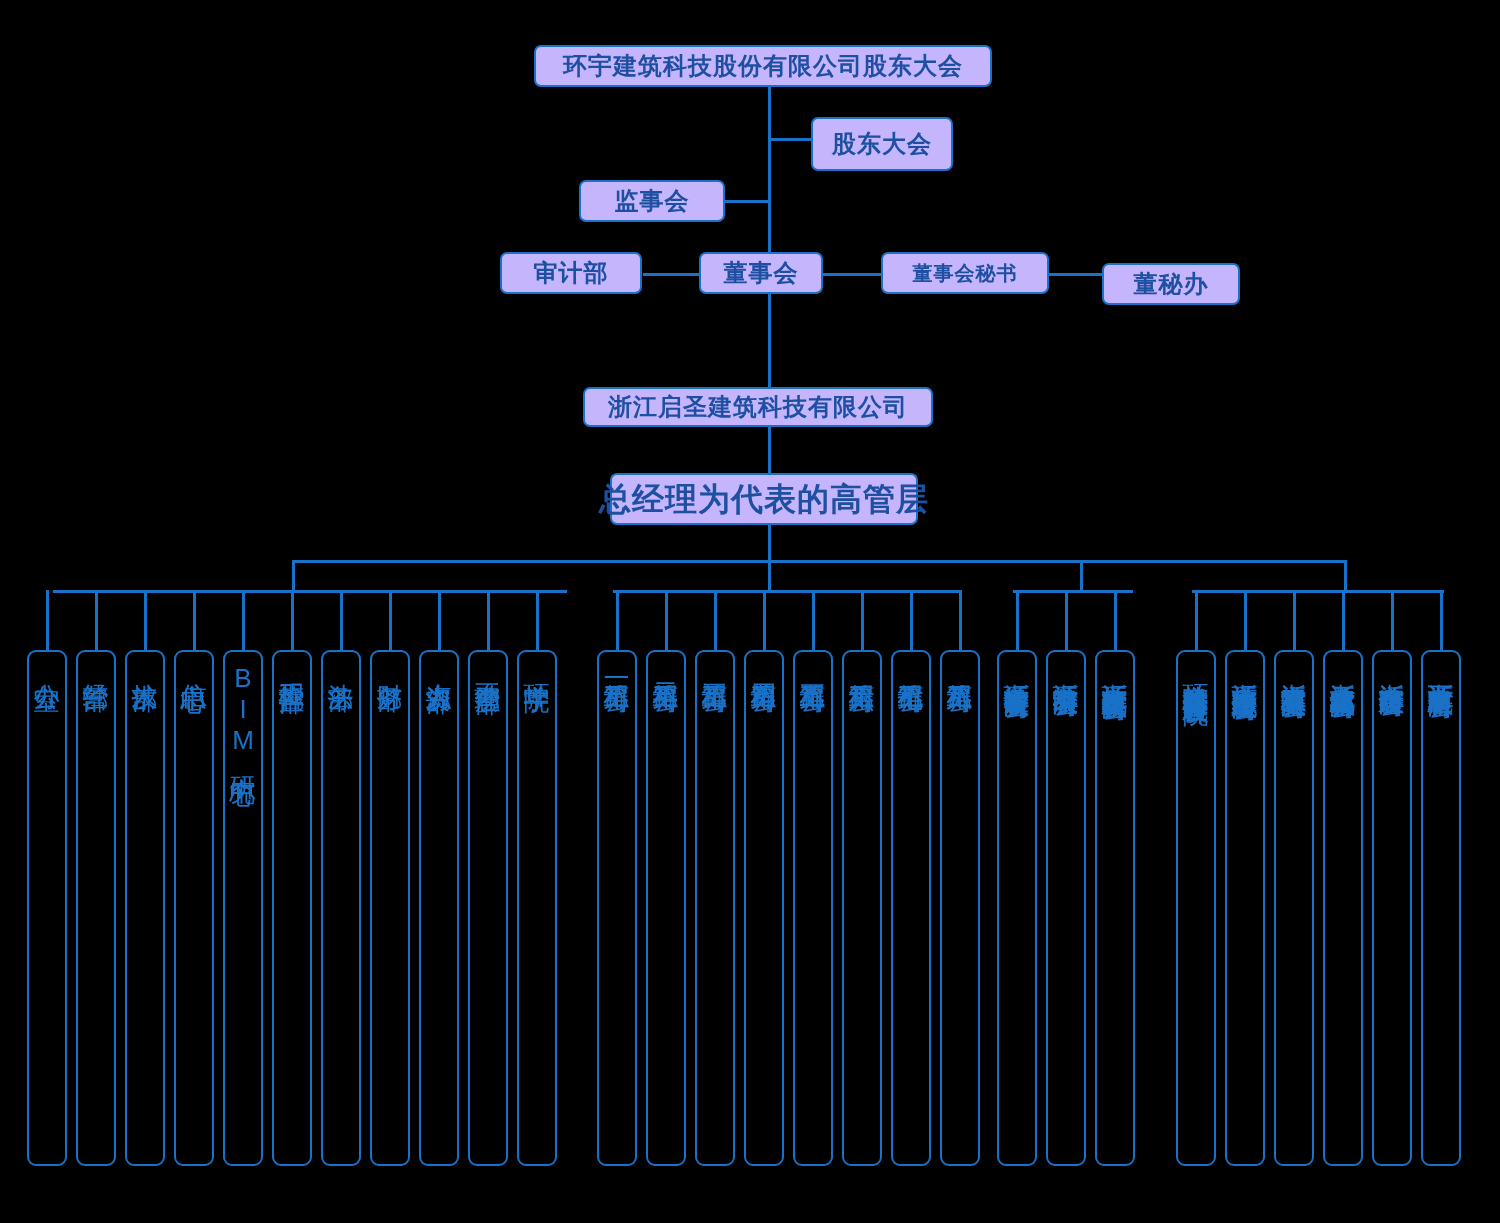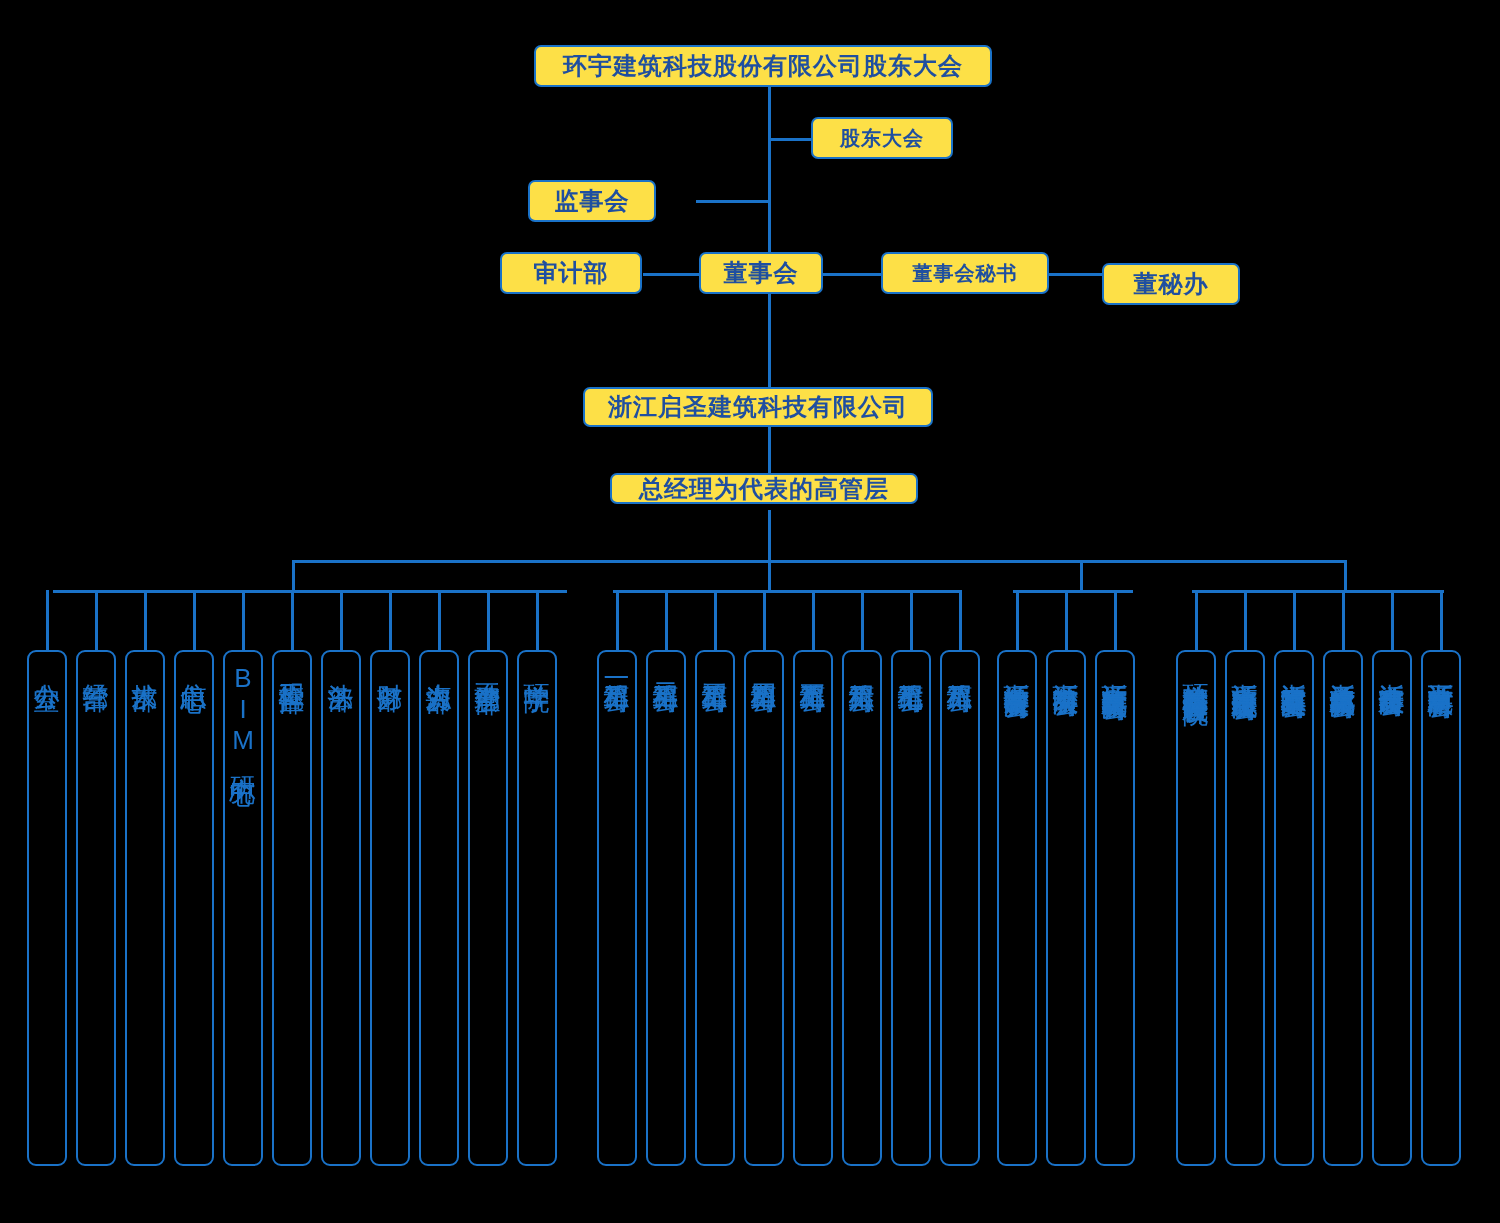--- a/index.html
+++ b/index.html
@@ -11,21 +11,21 @@
     width:1500px;
     height:1223px;
     background:#000000;
     overflow:hidden;
   }
 
   
   .hnode{
     position:absolute;
     box-sizing:border-box;
-    background:#fde047;
+    background:#c4b5fd;
     border:2px solid #1a72c8;
     border-radius:7px;
     color:#1f4fa0;
     font-weight:bold;
     display:flex;
     align-items:center;
     justify-content:center;
     white-space:nowrap;
     letter-spacing:1px;
     line-height:1;
@@ -118,35 +118,35 @@
       <div class="ln lnv" style="left: 1194.5px; top: 590px; height: 60px;"></div>
       <div class="ln lnv" style="left: 1243.5px; top: 590px; height: 60px;"></div>
       <div class="ln lnv" style="left: 1292.5px; top: 590px; height: 60px;"></div>
       <div class="ln lnv" style="left: 1341.5px; top: 590px; height: 60px;"></div>
       <div class="ln lnv" style="left: 1390.5px; top: 590px; height: 60px;"></div>
       <div class="ln lnv" style="left: 1439.5px; top: 590px; height: 60px;"></div>
     </div>
 
   <div class="hnode" style="left:534px;top:45px;width:458px;height:42px;font-size:24px;">环宇建筑科技股份有限公司股东大会</div>
 
-  <div class="hnode" style="left:811px;top:117px;width:142px;height:42px;font-size:20px;">股东大会</div>
-
-  <div class="hnode" style="left:528px;top:180px;width:128px;height:42px;font-size:24px;">监事会</div>
+  <div class="hnode" style="left:811px;top:117px;width:142px;height:54px;font-size:24px;">股东大会</div>
+
+  <div class="hnode" style="left:579px;top:180px;width:146px;height:42px;font-size:24px;">监事会</div>
 
   <div class="hnode" style="left:500px;top:252px;width:142px;height:42px;font-size:24px;">审计部</div>
 
   <div class="hnode" style="left:699px;top:252px;width:124px;height:42px;font-size:24px;">董事会</div>
 
   <div class="hnode" style="left:881px;top:252px;width:168px;height:42px;font-size:20px;">董事会秘书</div>
 
   <div class="hnode" style="left:1102px;top:252px;width:138px;height:42px;font-size:24px;margin-top:11px;">董秘办</div>
 
   <div class="hnode" style="left:583px;top:387px;width:350px;height:40px;font-size:24px;">浙江启圣建筑科技有限公司</div>
 
-  <div class="hnode" style="left:610px;top:473px;width:308px;height:31px;font-size:24px;">总经理为代表的高管层</div>
+  <div class="hnode" style="left:610px;top:473px;width:308px;height:52px;font-size:32px;">总经理为代表的高管层</div>
 
   <div id="vnodes">
       <div class="vnode" style="left: 27px; top: 650px; width: 40px; height: 516px;">
         <div class="vwrap">
           <span>办公室</span>
         </div>
       </div>
       <div class="vnode" style="left: 76px; top: 650px; width: 40px; height: 516px;">
         <div class="vwrap">
           <span>经营部</span>

